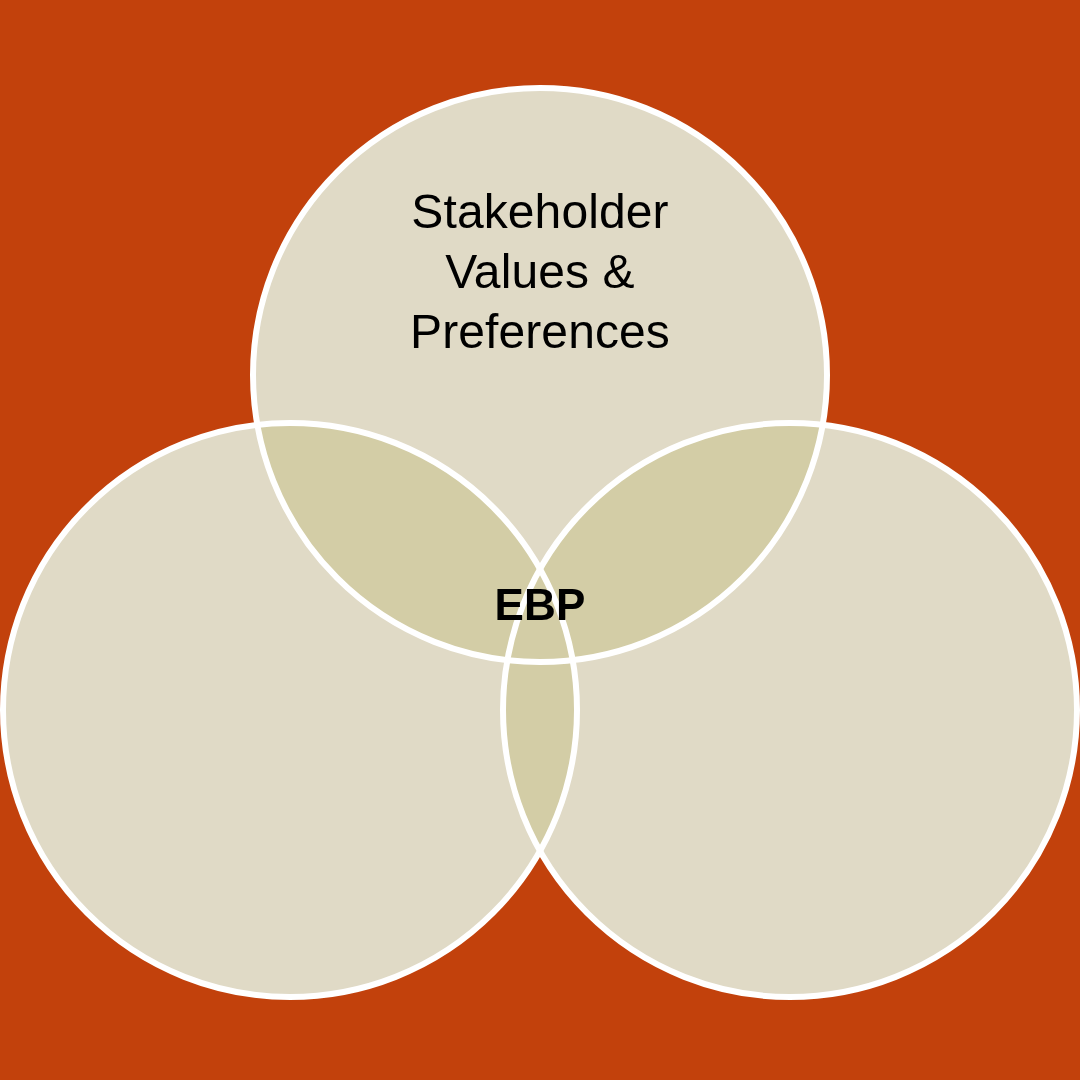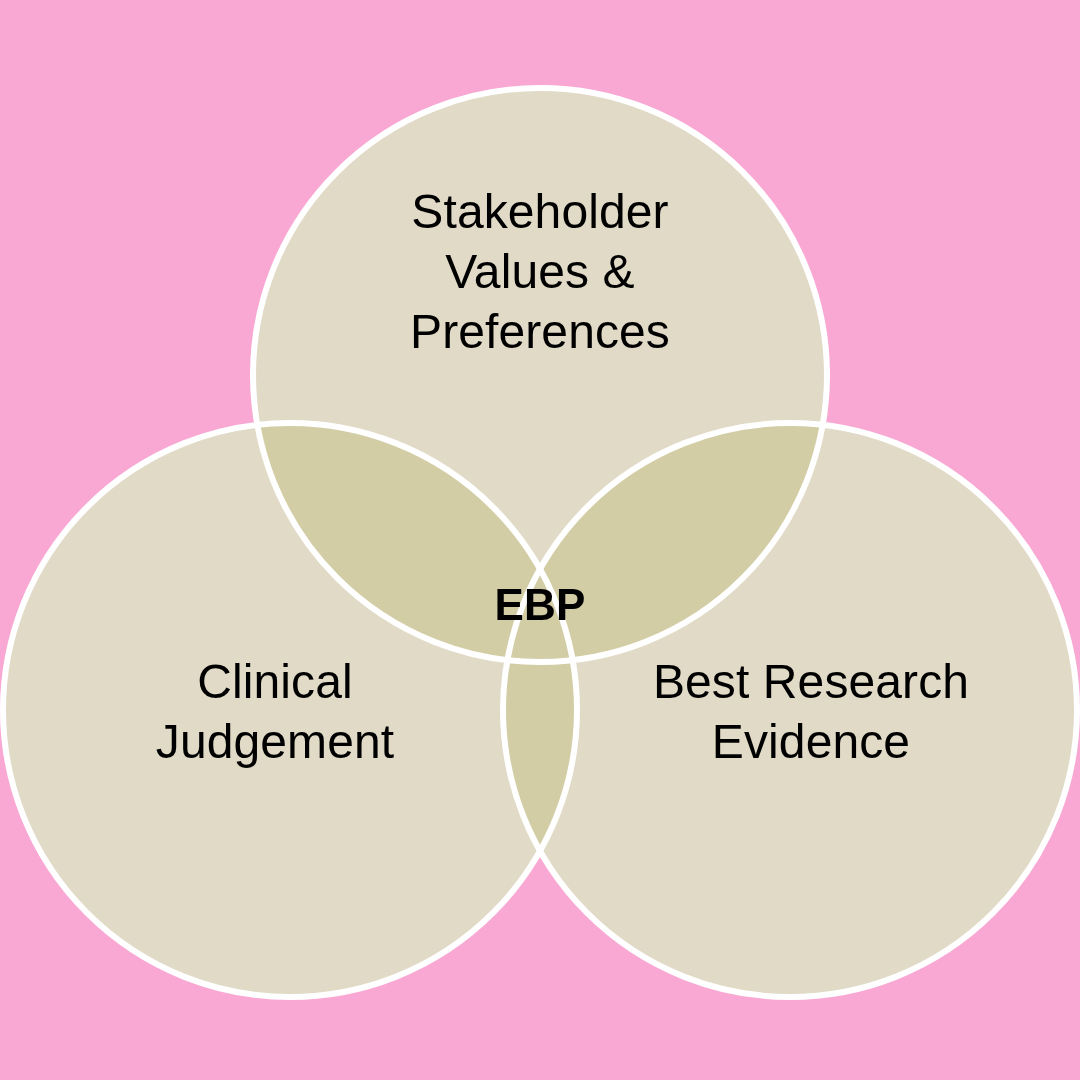--- a/index.html
+++ b/index.html
@@ -11,21 +11,21 @@
   body {
     width: 1080px;
     height: 1080px;
     overflow: hidden;
     font-family: "Liberation Sans", sans-serif;
   }
   #diagram-root {
     position: relative;
     width: 1080px;
     height: 1080px;
-    background: #f9a8d4;
+    background: #c2410c;
   }
   #venn-svg {
     position: absolute;
     top: 0;
     left: 0;
     width: 1080px;
     height: 1080px;
     display: block;
   }
   .venn-label {
@@ -104,21 +104,17 @@
 
     <circle cx="540" cy="375" r="287" fill="none" stroke="#FFFFFF" stroke-width="6"></circle>
     <circle cx="290" cy="710" r="287" fill="none" stroke="#FFFFFF" stroke-width="6"></circle>
     <circle cx="790" cy="710" r="287" fill="none" stroke="#FFFFFF" stroke-width="6"></circle>
   </svg>
 
   <div class="venn-label" id="label-top">Stakeholder
 Values &amp;
 Preferences</div>
 
-  <div class="venn-label" id="label-left">Clinical
-Judgement</div>
 
-  <div class="venn-label" id="label-right">Best Research
-Evidence</div>
 
   <div class="venn-label" id="label-center">EBP</div>
 
 </div>
 
 </body></html>

